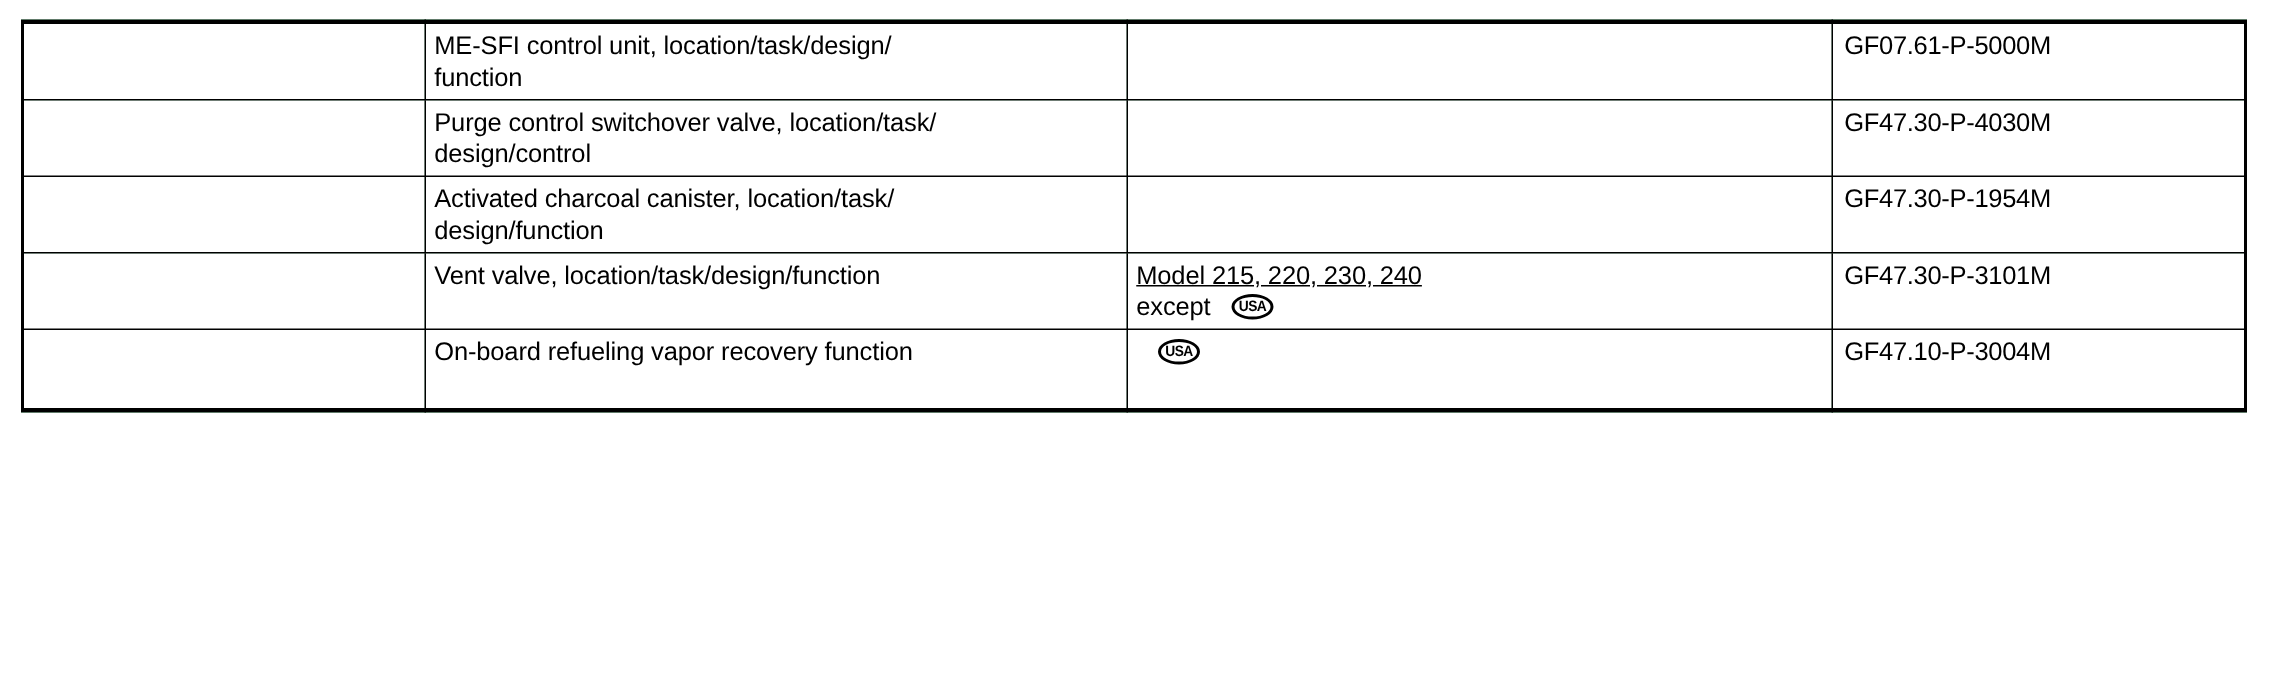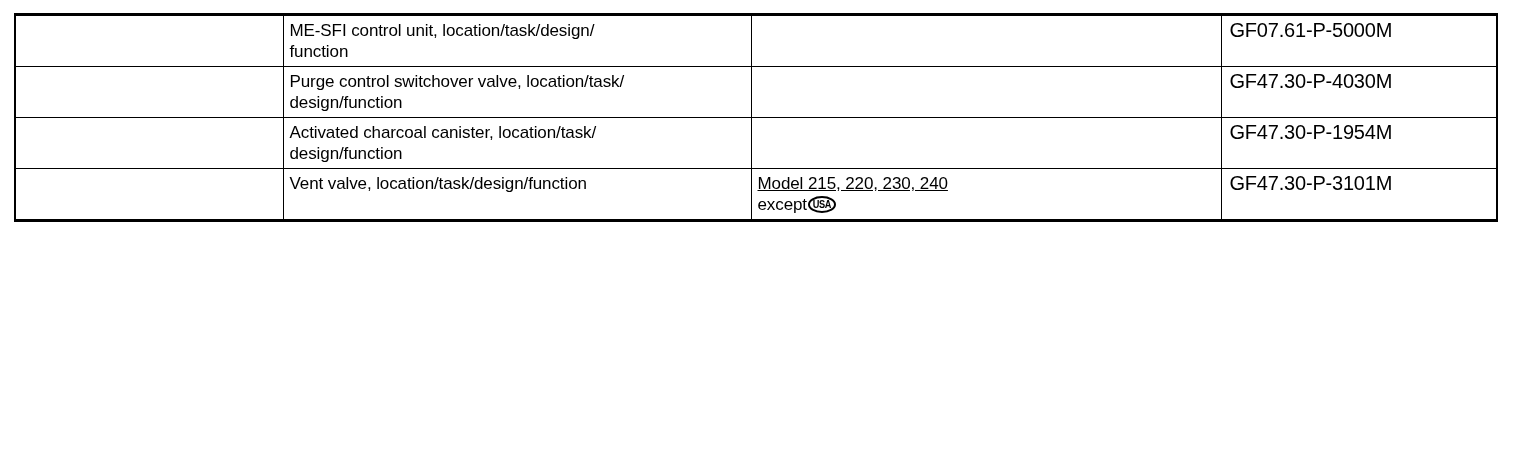--- a/index.html
+++ b/index.html
@@ -58,21 +58,21 @@
     letter-spacing: -0.1px;
     padding: 4px 0 0 6px;
     white-space: pre-line;
   }
 
   .cell-empty {
     padding: 0;
   }
 
   .code-text {
-    font-size: 20px;
+    font-size: 17px;
     line-height: 21px;
     letter-spacing: -0.2px;
     padding: 4px 0 0 8px;
     white-space: nowrap;
   }
 
   
   tr.r-tall td { height: 50px; }
   tr.r-short td { height: 28px; }
   tr.r-med td  { height: 52px; }
@@ -80,21 +80,21 @@
   
   .usa-badge {
     display: inline-block;
     position: relative;
     width: 28px;
     height: 17px;
     border: 2.5px solid #000000;
     border-radius: 50%;
     vertical-align: -3px;
     box-sizing: border-box;
-    margin: 0 1px;
+    margin: 0 14px;
   }
   .usa-badge .usa-text {
     position: absolute;
     left: 0;
     right: 0;
     top: 50%;
     transform: translateY(-50%) scaleX(0.92);
     text-align: center;
     font-size: 10px;
     line-height: 10px;
@@ -137,21 +137,21 @@
         <td>
           <div class="code-text">GF07.61-P-5000M</div>
         </td>
       </tr>
 
 
       <tr class="r-tall">
         <td class="cell-empty"></td>
         <td>
           <div class="cell-text">Purge control switchover valve, location/task/
-design/function</div>
+design/control</div>
         </td>
         <td>
           <div class="cell-text"></div>
         </td>
         <td>
           <div class="code-text">GF47.30-P-4030M</div>
         </td>
       </tr>
 
       <tr class="r-tall">
@@ -176,17 +176,29 @@
         <td>
           <div class="cell-text"><span class="inline-row">Model 215, 220, 230, 240</span><span class="inline-flow">except</span><span class="usa-badge"><span class="usa-text">USA</span></span></div>
         </td>
         <td>
           <div class="code-text">GF47.30-P-3101M</div>
         </td>
       </tr>
 
 
 
+      <tr class="r-med">
+        <td class="cell-empty"></td>
+        <td>
+          <div class="cell-text">On-board refueling vapor recovery function</div>
+        </td>
+        <td>
+          <div class="cell-text"><span class="usa-badge"><span class="usa-text">USA</span></span></div>
+        </td>
+        <td>
+          <div class="code-text">GF47.10-P-3004M</div>
+        </td>
+      </tr>
 
     </tbody>
   </table>
 
 </div>
 
 </body></html>

